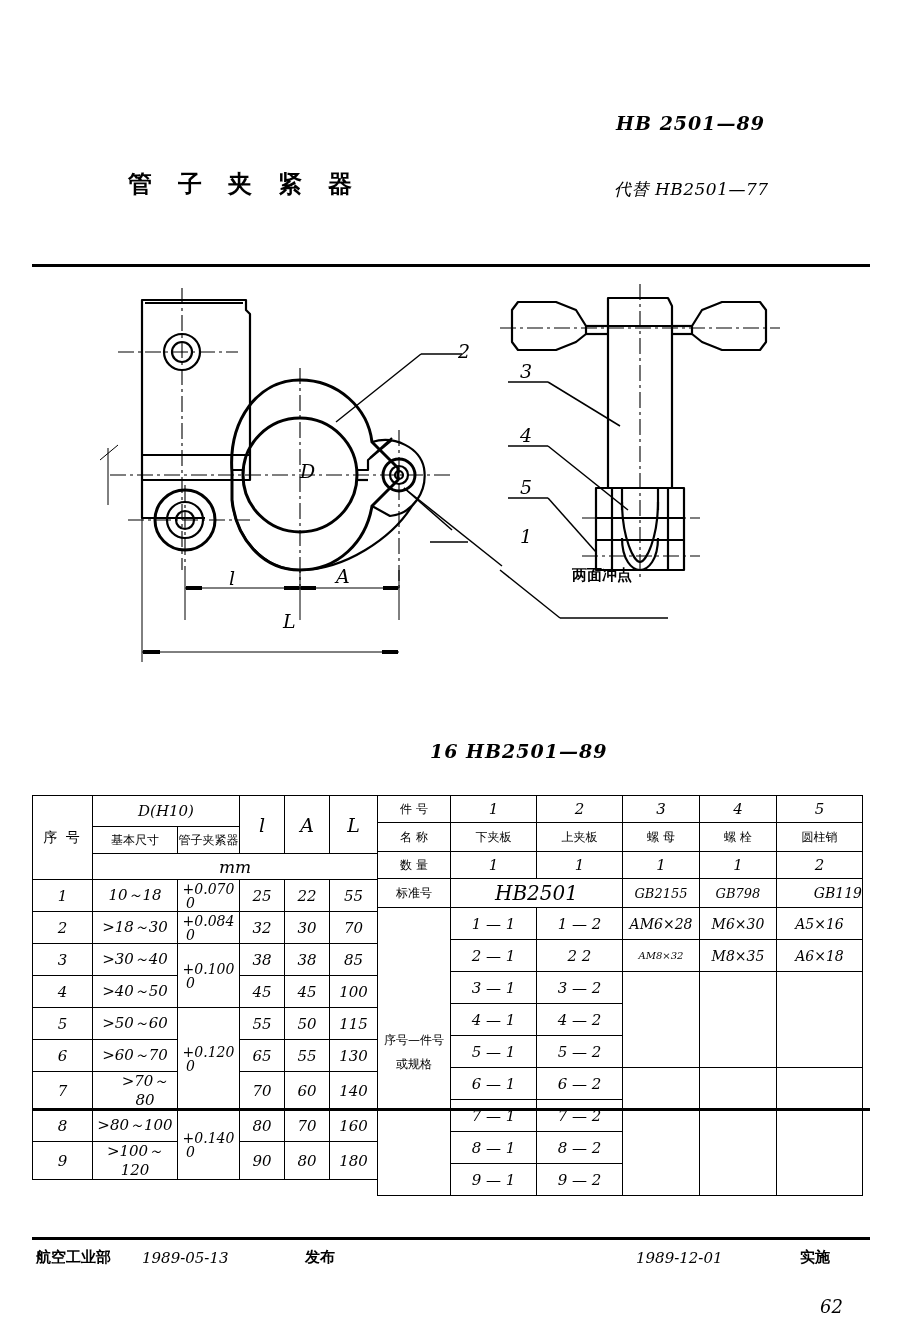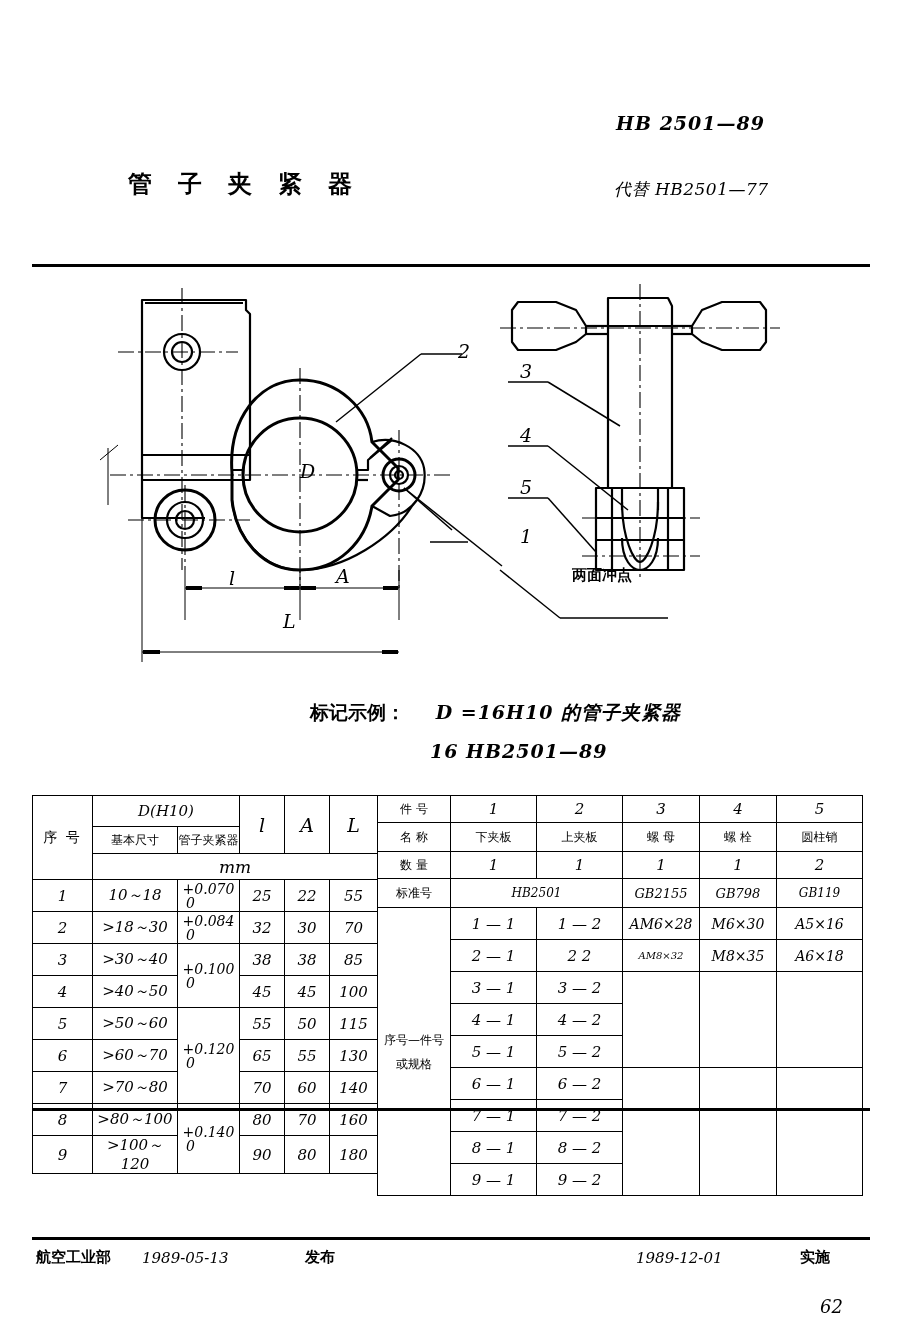--- a/index.html
+++ b/index.html
@@ -314,24 +314,20 @@
   <div class="abs lbl" style="left:520px; top:424px;">4</div>
   <div class="abs lbl" style="left:520px; top:476px;">5</div>
 
   <div class="abs lbl" style="left:300px; top:460px;">D</div>
   <div class="abs lbl" style="left:229px; top:567px;">l</div>
   <div class="abs lbl" style="left:336px; top:565px;">A</div>
   <div class="abs lbl" style="left:283px; top:610px;">L</div>
 
   <div class="abs cn nw" style="left:572px; top:566px; font-size:15px; font-weight:bold;">两面冲点</div>
 
-  <div class="abs mark-1 cn nw">
-    <span>标记示例：</span>
-    <span class="eq" style="margin-left:24px;">D =16H10 的管子夹紧器</span>
-  </div>
   <div class="abs mark-2 nw">16   HB2501—89</div>
 
   <table class="grid abs" id="table-left">
     <colgroup>
       <col style="width:60px">
         <col style="width:85px">
         <col style="width:62px">
       <col style="width:45px">
         <col style="width:45px">
         <col style="width:48px">
@@ -406,21 +402,21 @@
         </tr>
         <tr style="height: 32px;">
           <td>6</td>
           <td style="font-size: 15px;">&gt;60～70</td>
           <td>65</td>
           <td>55</td>
           <td>130</td>
         </tr>
         <tr style="height: 32px;">
           <td>7</td>
-          <td style="font-size: 15px;">&gt;70～80</td>
+          <td style="font-size: 15px; padding-left: 20px;">&gt;70～80</td>
           <td>70</td>
           <td>60</td>
           <td>140</td>
         </tr>
         <tr style="height: 32px;">
           <td>8</td>
           <td style="font-size: 15px;">&gt;80～100</td>
           <td rowspan="2" class="tol">
             <span class="up">+0.140</span>
             <span class="lo">0</span>
@@ -468,24 +464,24 @@
         <tr style="height: 27px;">
           <td class="cnhead-sm">数  量</td>
           <td>1</td>
           <td>1</td>
           <td>1</td>
           <td>1</td>
           <td>2</td>
         </tr>
         <tr style="height: 29px;">
           <td class="cnhead-sm">标准号</td>
-          <td colspan="2" style="font-size: 12px; margin-top: 40px;">HB2501</td>
+          <td colspan="2" style="font-size: 20px; margin-top: 40px;">HB2501</td>
           <td style="font-size: 13px;">GB2155</td>
           <td style="font-size: 13px;">GB798</td>
-          <td style="font-size: 12px;">GB119</td>
+          <td style="font-size: 14px; text-align: right;">GB119</td>
         </tr>
         <tr style="height: 32px;">
           <td rowspan="9" class="cnhead-sm" style="line-height: 2;">
             <div>序号—件号</div>
             <div>或规格</div>
           </td>
           <td>1 — 1</td>
           <td>1 — 2</td>
           <td rowspan="1" style="font-size: 14px;">AM6×28</td>
           <td rowspan="1" style="font-size: 14px;">M6×30</td>

